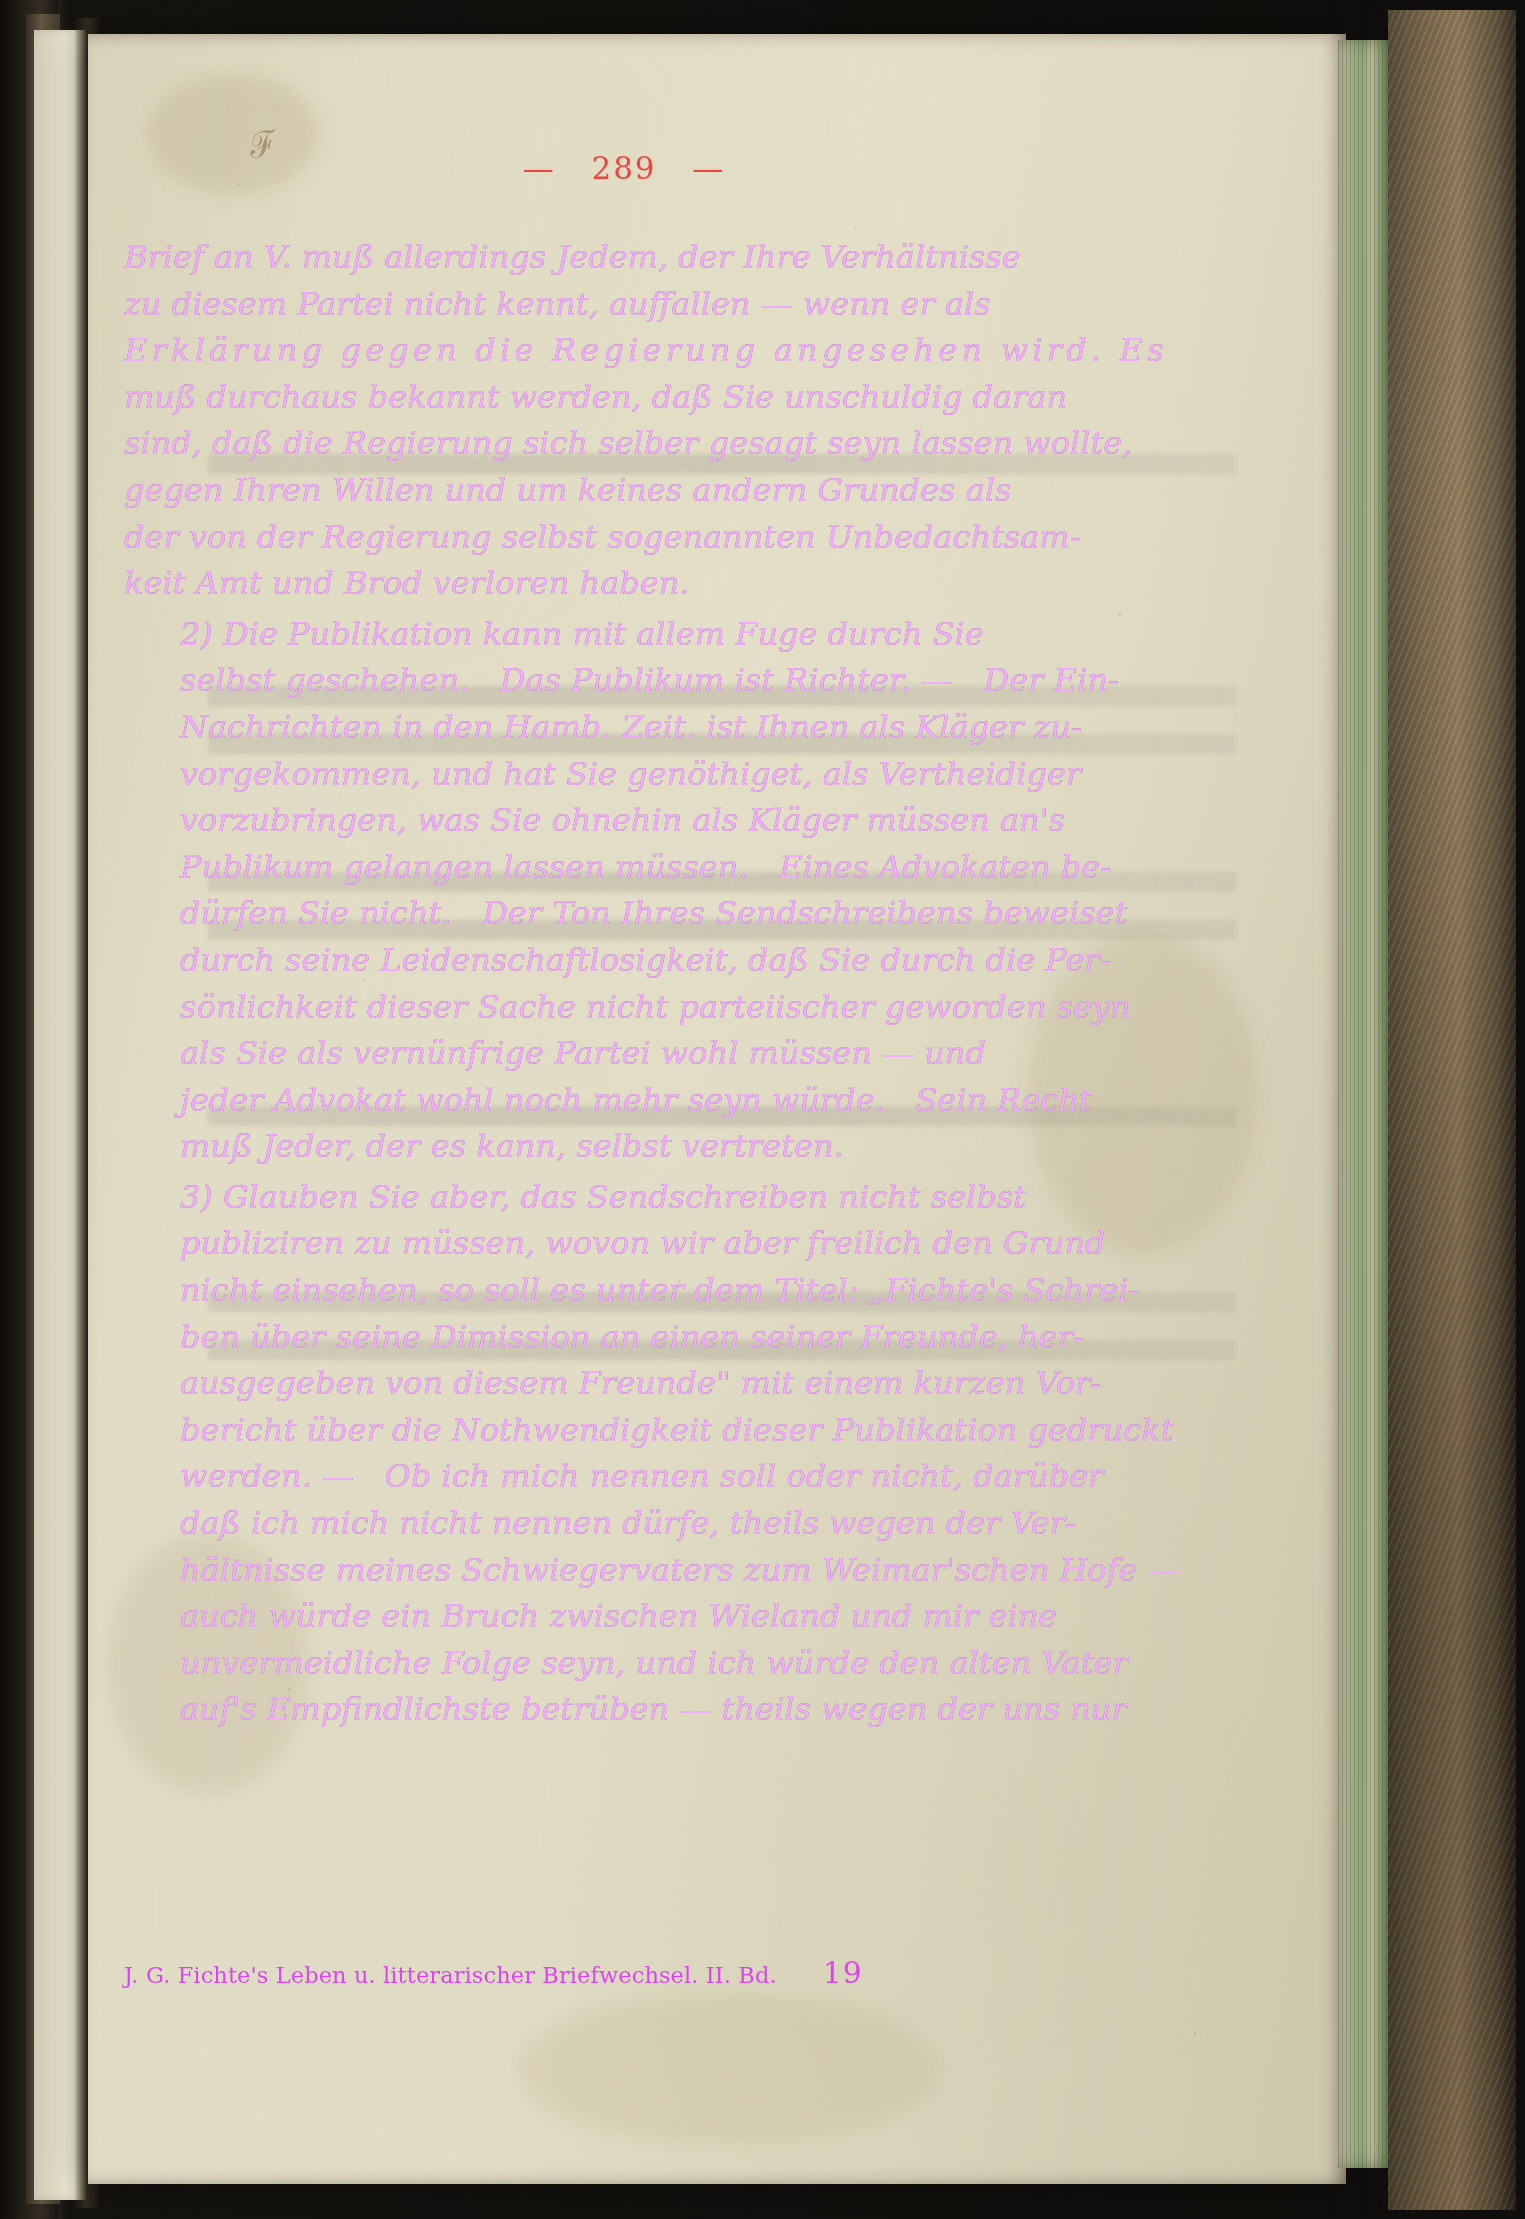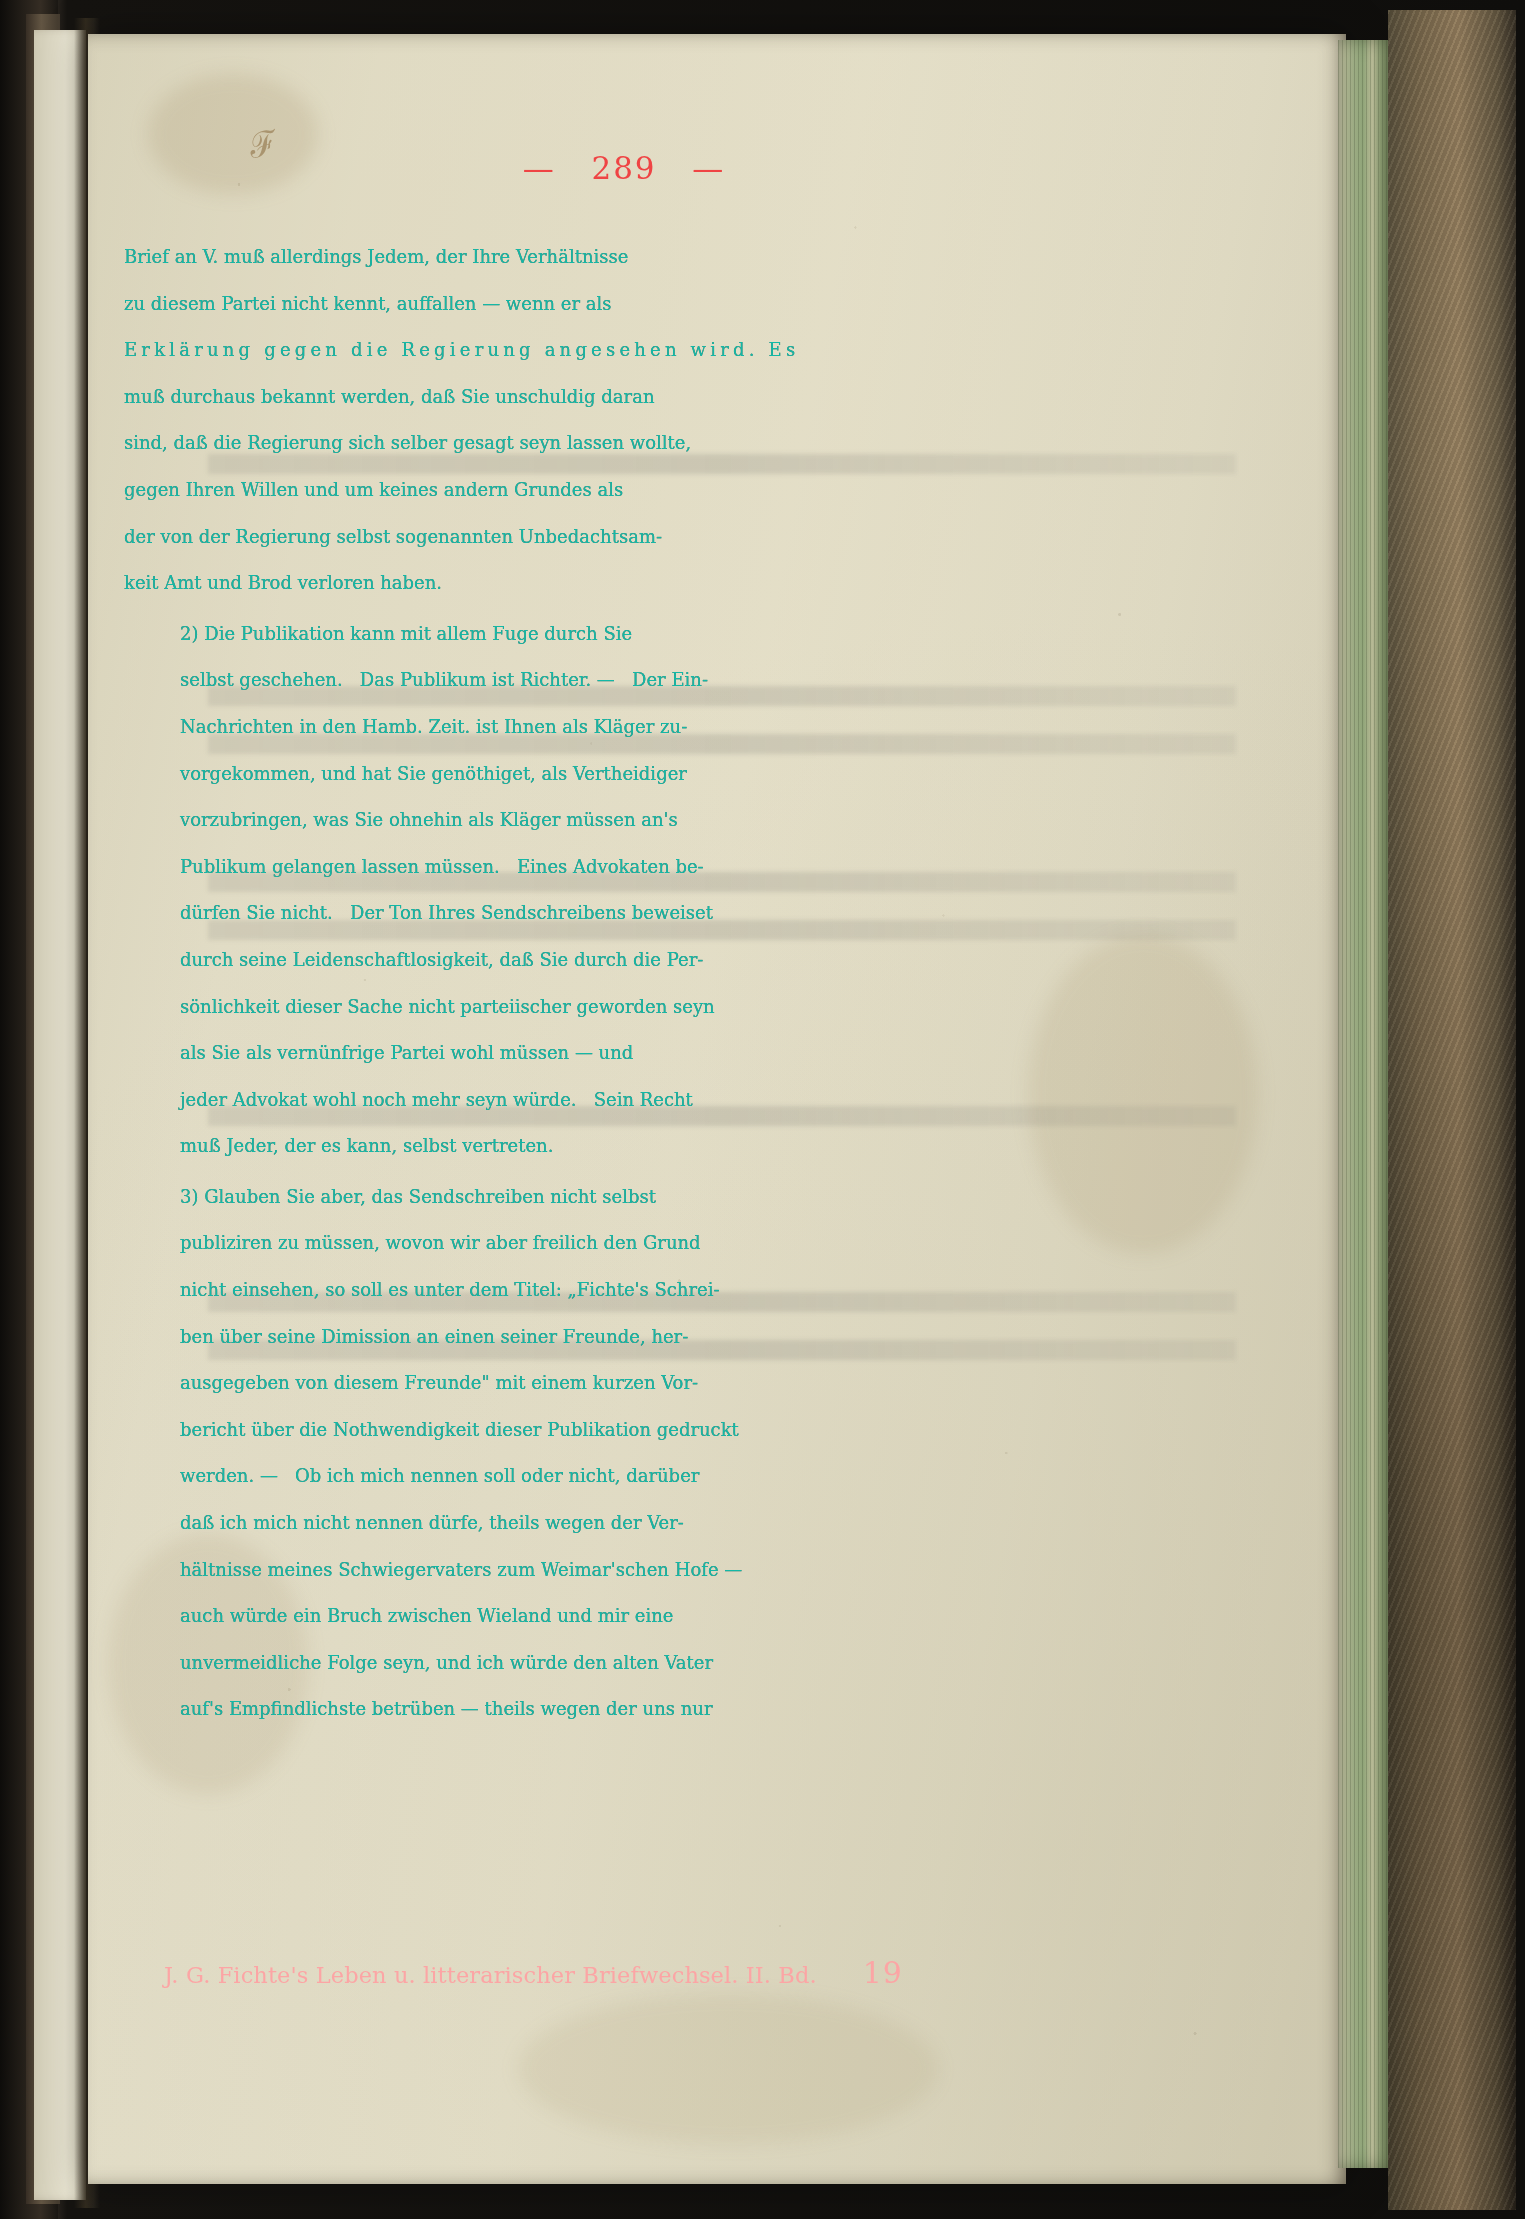--- a/index.html
+++ b/index.html
@@ -70,33 +70,34 @@
   
   .textblock{position:absolute;left:124px;top:150px;width:1000px;color:#1d1a16;}
   .folio{
     text-align:center;font-size:31px;letter-spacing:2px;color:#ef4444;
     font-family:"DejaVu Serif", serif;margin-bottom:48px;
     white-space:pre;
   }
   p.para{
     margin:0 0 4px 0;
     font-family:"DejaVu Serif", serif;
-    font-size:18px;line-height:46.6px;
-    color:#14b8a6;
+    font-size:32px;line-height:46.6px;
+    color:#f0abfc;
     text-align:justify;
     text-shadow:0 0 .6px rgba(33,29,24,.65);
+    font-style:italic;
   }
   p.indent{text-indent:56px;}
   .ln{display:block;white-space:pre;}
   .sp{letter-spacing:4.2px;}
   
   .footline{
     position:absolute;left:124px;top:1955px;width:1010px;
     display:flex;align-items:baseline;justify-content:flex-start;gap:46px;
-    font-family:"DejaVu Serif", serif;color:#fca5a5;margin-left:40px;
+    font-family:"DejaVu Serif", serif;color:#d946ef;
   }
   .footline .title{font-size:22.5px;letter-spacing:.1px;white-space:pre;}
   .footline .sig{font-size:30px;letter-spacing:1px;}
   
   .pencil{position:absolute;left:248px;top:118px;width:46px;height:40px;
      color:#8a6a3c;font-size:34px;transform:rotate(-12deg);opacity:.55;}
 </style>
 </head>
 <body>
 

